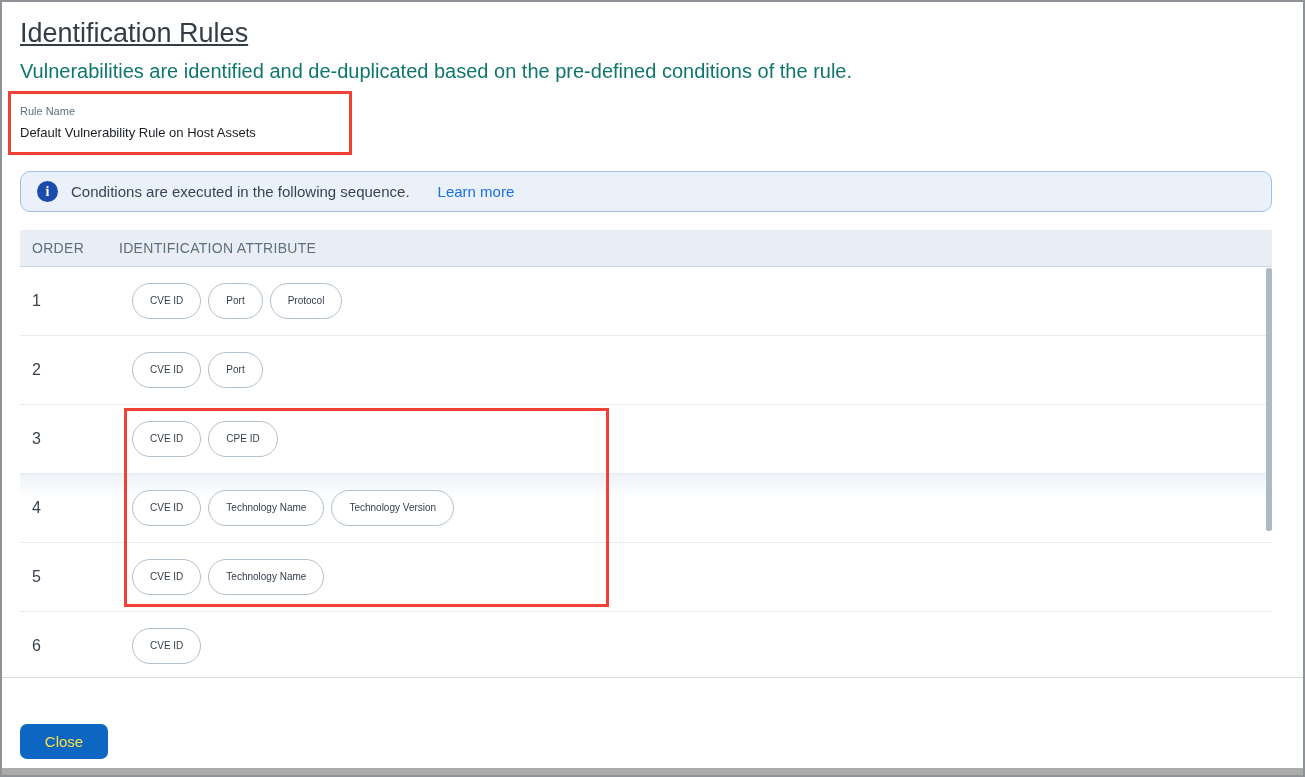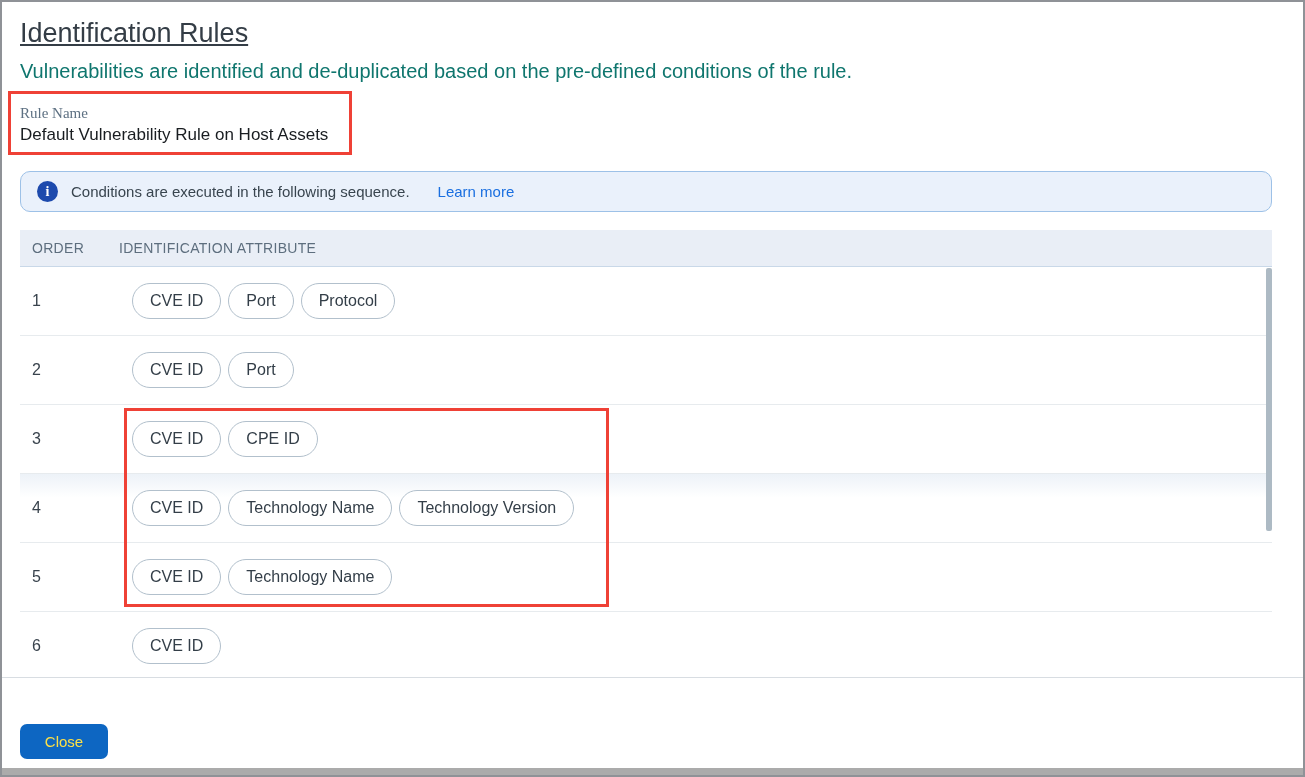--- a/index.html
+++ b/index.html
@@ -21,25 +21,25 @@
     text-decoration: underline;
   }
   .page-subtitle {
     position: absolute; left: 18px; top: 58px;
     font-size: 20px; color: #0f766e;
   }
 
   
   .rule-label {
     position: absolute; left: 18px; top: 103px;
-    font-size: 15px; color: #5d7082; font-family: Liberation Serif, serif;
+    font-size: 11px; color: #5d7082;
   }
   .rule-value {
     position: absolute; left: 18px; top: 123px;
-    font-size: 17px; color: #191d21;
+    font-size: 13px; color: #191d21;
   }
 
   
   .annotation {
     position: absolute;
     border: 3px solid var(--annotation-red, #ef4136);
     z-index: 20;
     pointer-events: none;
   }
   .annotation-1 { left: 6px;   top: 89px;  width: 338px; height: 58px; }
@@ -100,21 +100,21 @@
   }
   .order-cell {
     width: 112px; padding-left: 12px; box-sizing: border-box;
     font-size: 16px; color: #39434d;
   }
   .pills { display: flex; gap: 7px; align-items: center; }
   .pill {
     display: inline-block;
     line-height: 34px; padding: 0 17px;
     border: 1px solid #b2c0cc; border-radius: 18px;
-    font-size: 16px; color: #333e48;
+    font-size: 10px; color: #333e48;
     background: #ffffff; white-space: nowrap;
   }
 
   .v-scrollbar-thumb {
     position: absolute; right: 0; top: 1px;
     width: 6px; height: 263px;
     background: #adbac4;
     border-radius: 2px;
   }
 

